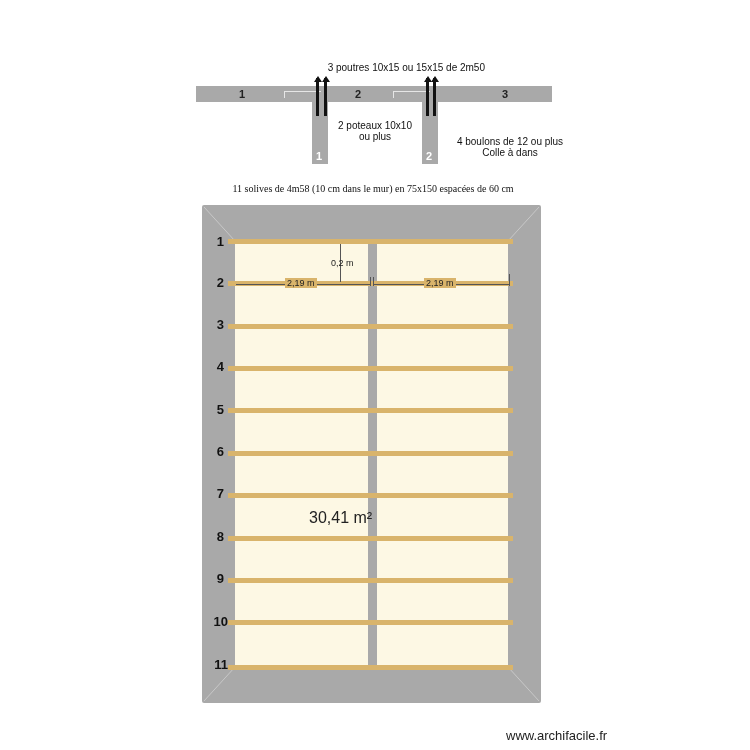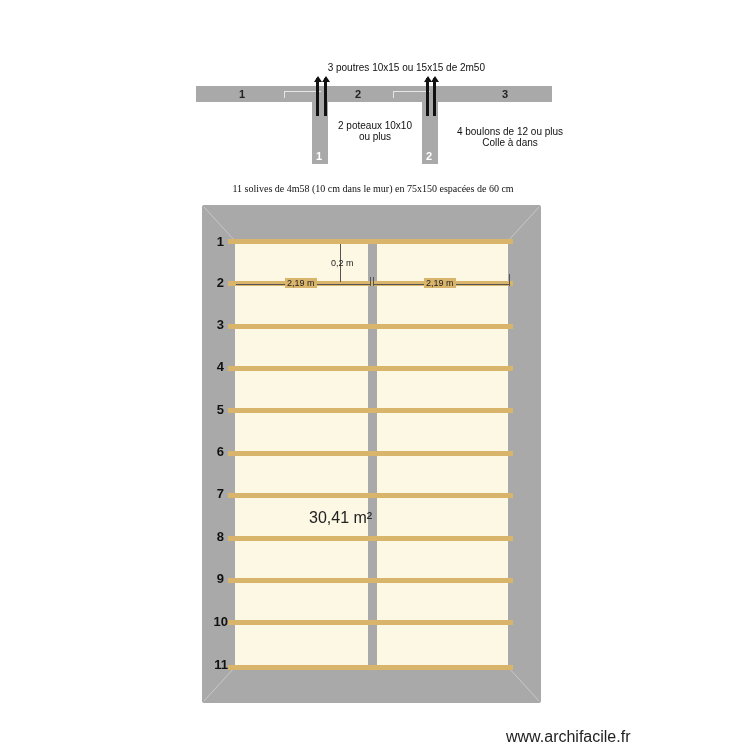--- a/index.html
+++ b/index.html
@@ -49,21 +49,21 @@
 <div class="abs bolt-head" style="left:321.5px;"></div>
 <div class="abs bolt" style="left:426px;"></div>
 <div class="abs bolt-head" style="left:423.5px;"></div>
 <div class="abs bolt" style="left:433px;"></div>
 <div class="abs bolt-head" style="left:430.5px;"></div>
 
 <div class="abs note" style="left:330px; top:120px; width:90px;">
   <div>2 poteaux 10x10</div>
   <div>ou plus</div>
 </div>
-<div class="abs note" style="left:440px; top:126px; width:140px;">
+<div class="abs note" style="left:440px; top:136px; width:140px;">
   <div>4 boulons de 12 ou plus</div>
   <div>Colle à dans</div>
 </div>
 
 <div class="abs note" style="left:200px; top:183px; width:346px;font-family:Liberation Serif, serif;">11 solives de 4m58 (10 cm dans le mur) en 75x150 espacées de 60 cm</div>
 
 <div class="abs" id="frame">
   <svg width="339" height="498" style="position:absolute;left:0;top:0;">
     <line x1="2" y1="2" x2="33" y2="36" stroke="#c8c8c8" stroke-width="1"></line>
     <line x1="337" y1="2" x2="306" y2="36" stroke="#c8c8c8" stroke-width="1"></line>
@@ -106,13 +106,13 @@
 <div class="abs dim-vline" style="left:370px; top:277px; height:9px;"></div>
 <div class="abs dim-text" style="left:285px; top:278px; background:#d9b46b; padding:0 2px;">2,19 m</div>
 
 <div class="abs dim-line" style="left:373px; top:284px; width:136px;"></div>
 <div class="abs dim-vline" style="left:373px; top:277px; height:9px;"></div>
 <div class="abs dim-vline" style="left:509px; top:274px; height:12px;"></div>
 <div class="abs dim-text" style="left:424px; top:278px; background:#d9b46b; padding:0 2px;">2,19 m</div>
 
 <div class="abs" style="left:309px; top:509px; font-size:16px; color:#222;">30,41 m²</div>
 
-<div class="abs" style="left:506px; top:728px; font-size:16px; color:#222;">www.archifacile.fr</div>
+<div class="abs" style="left:506px; top:728px; font-size:13px; color:#222;">www.archifacile.fr</div>
 
 </body></html>

